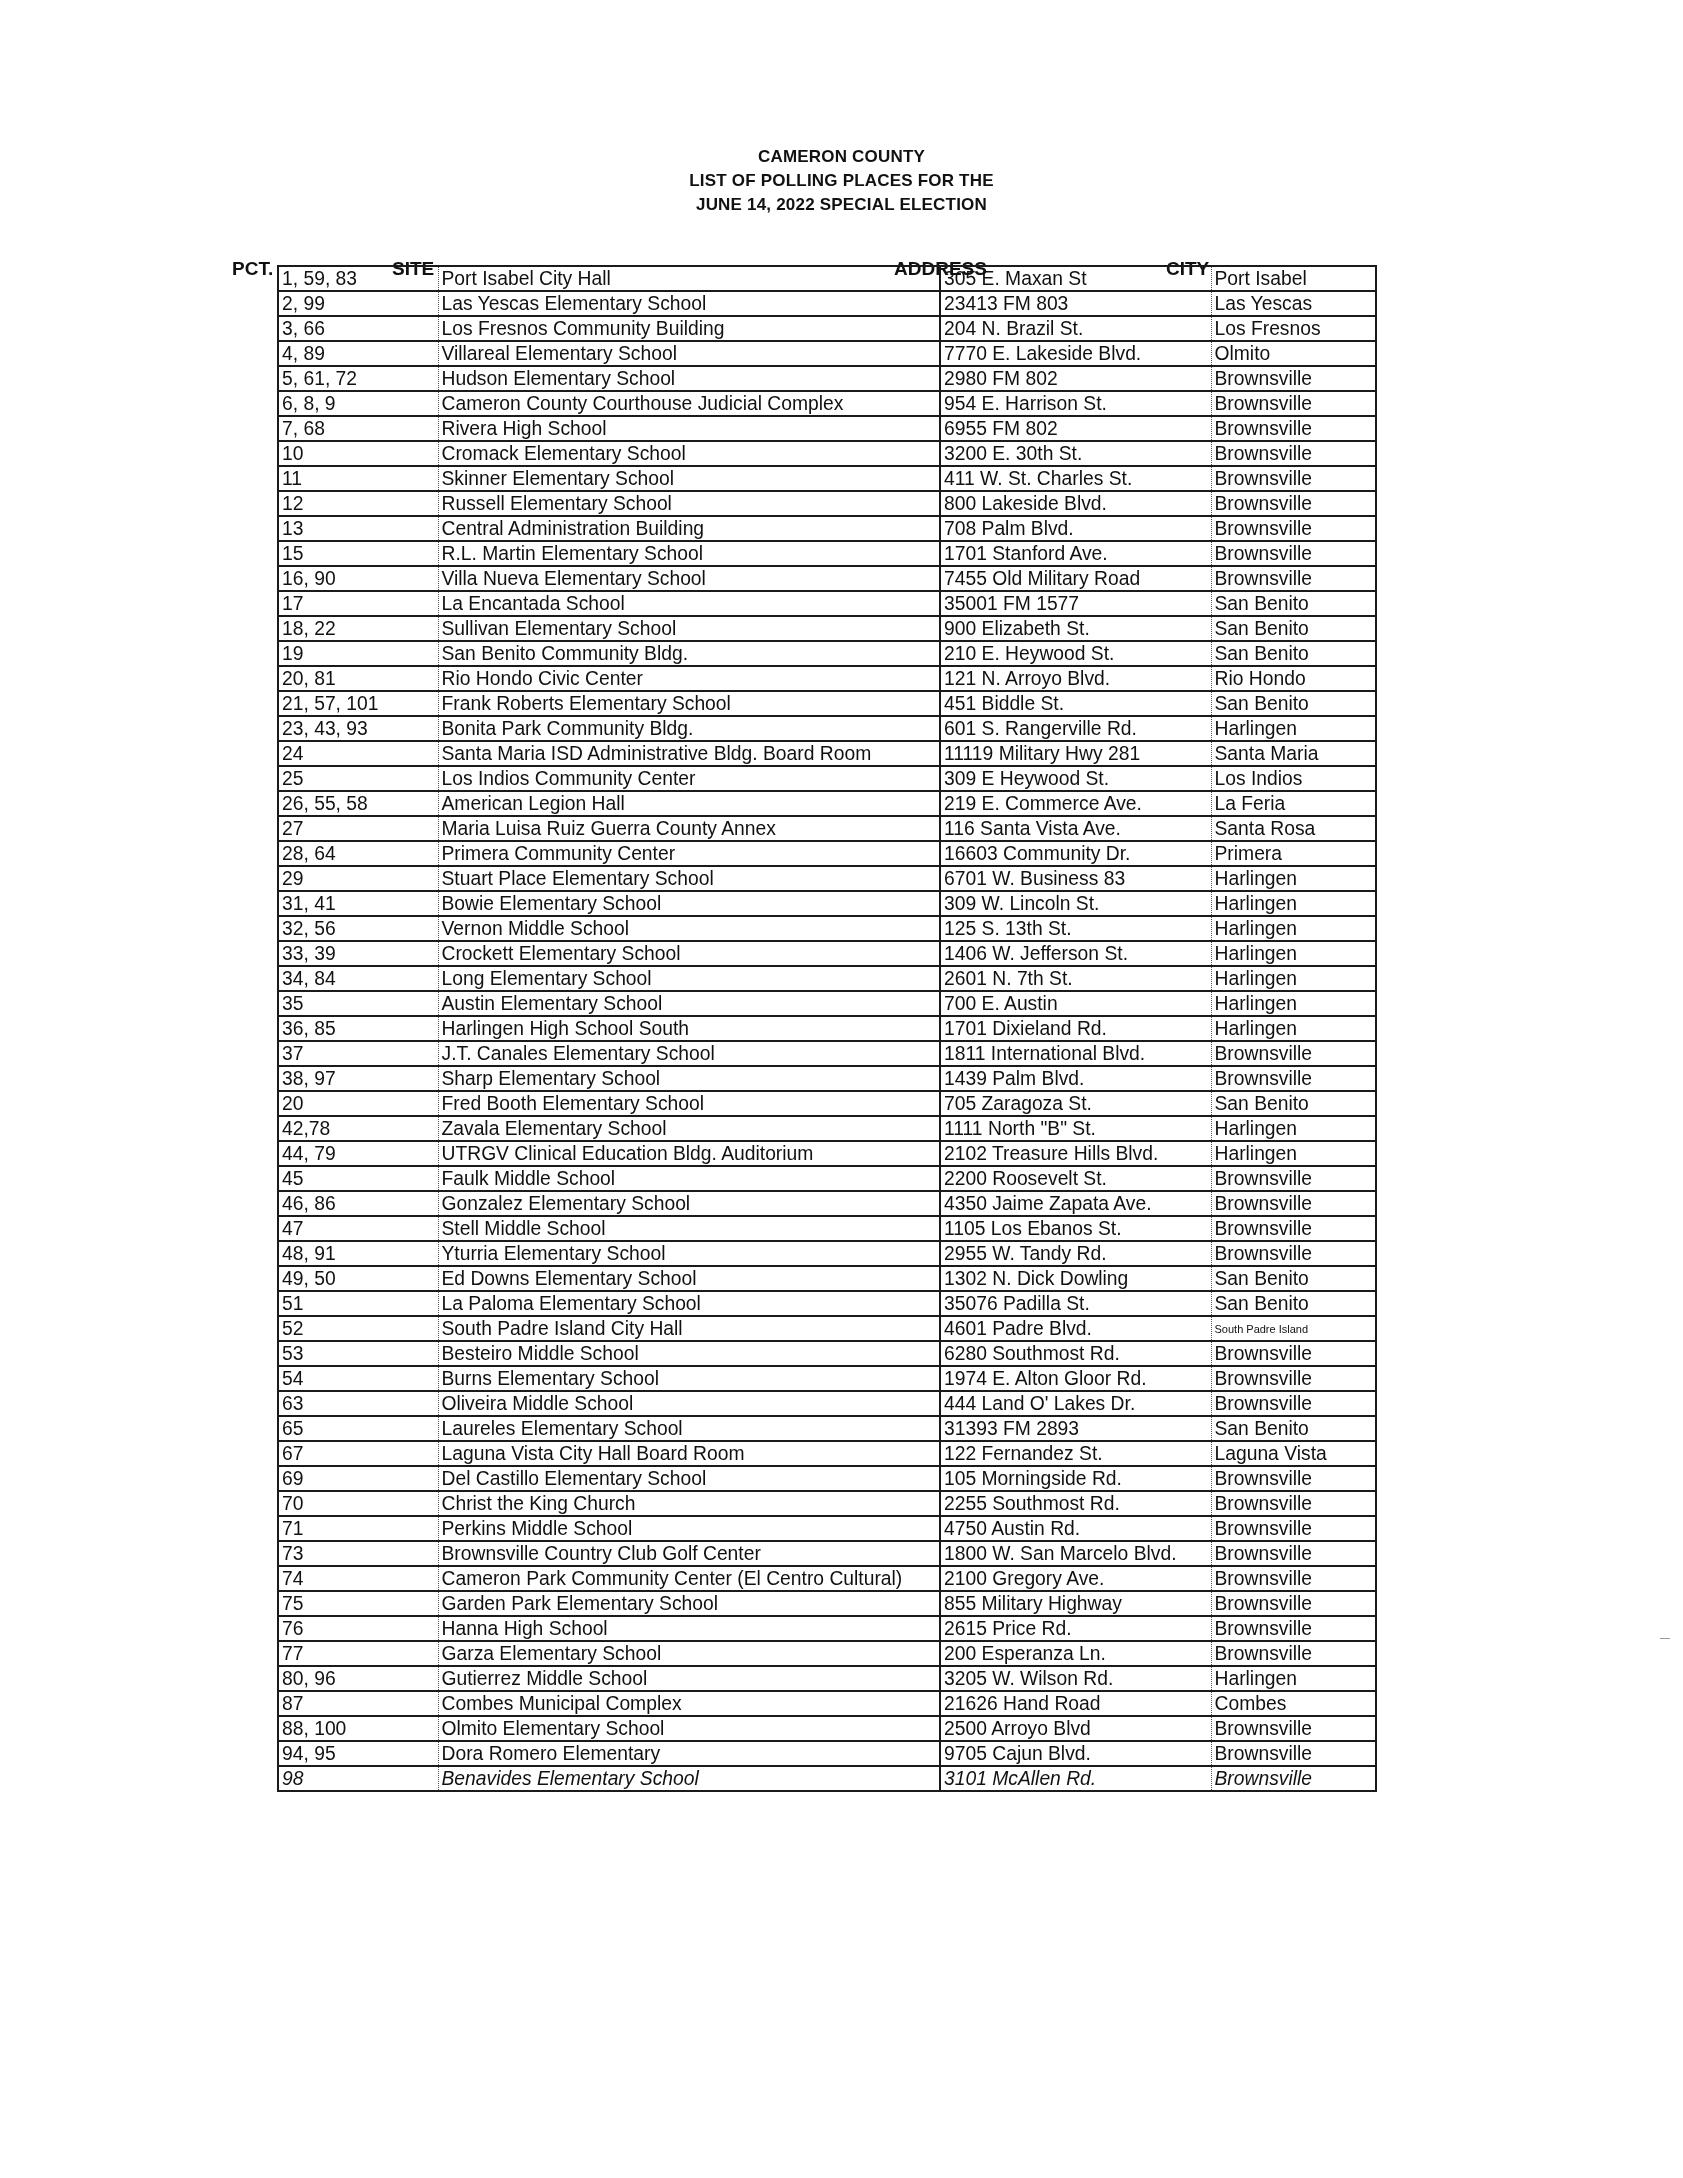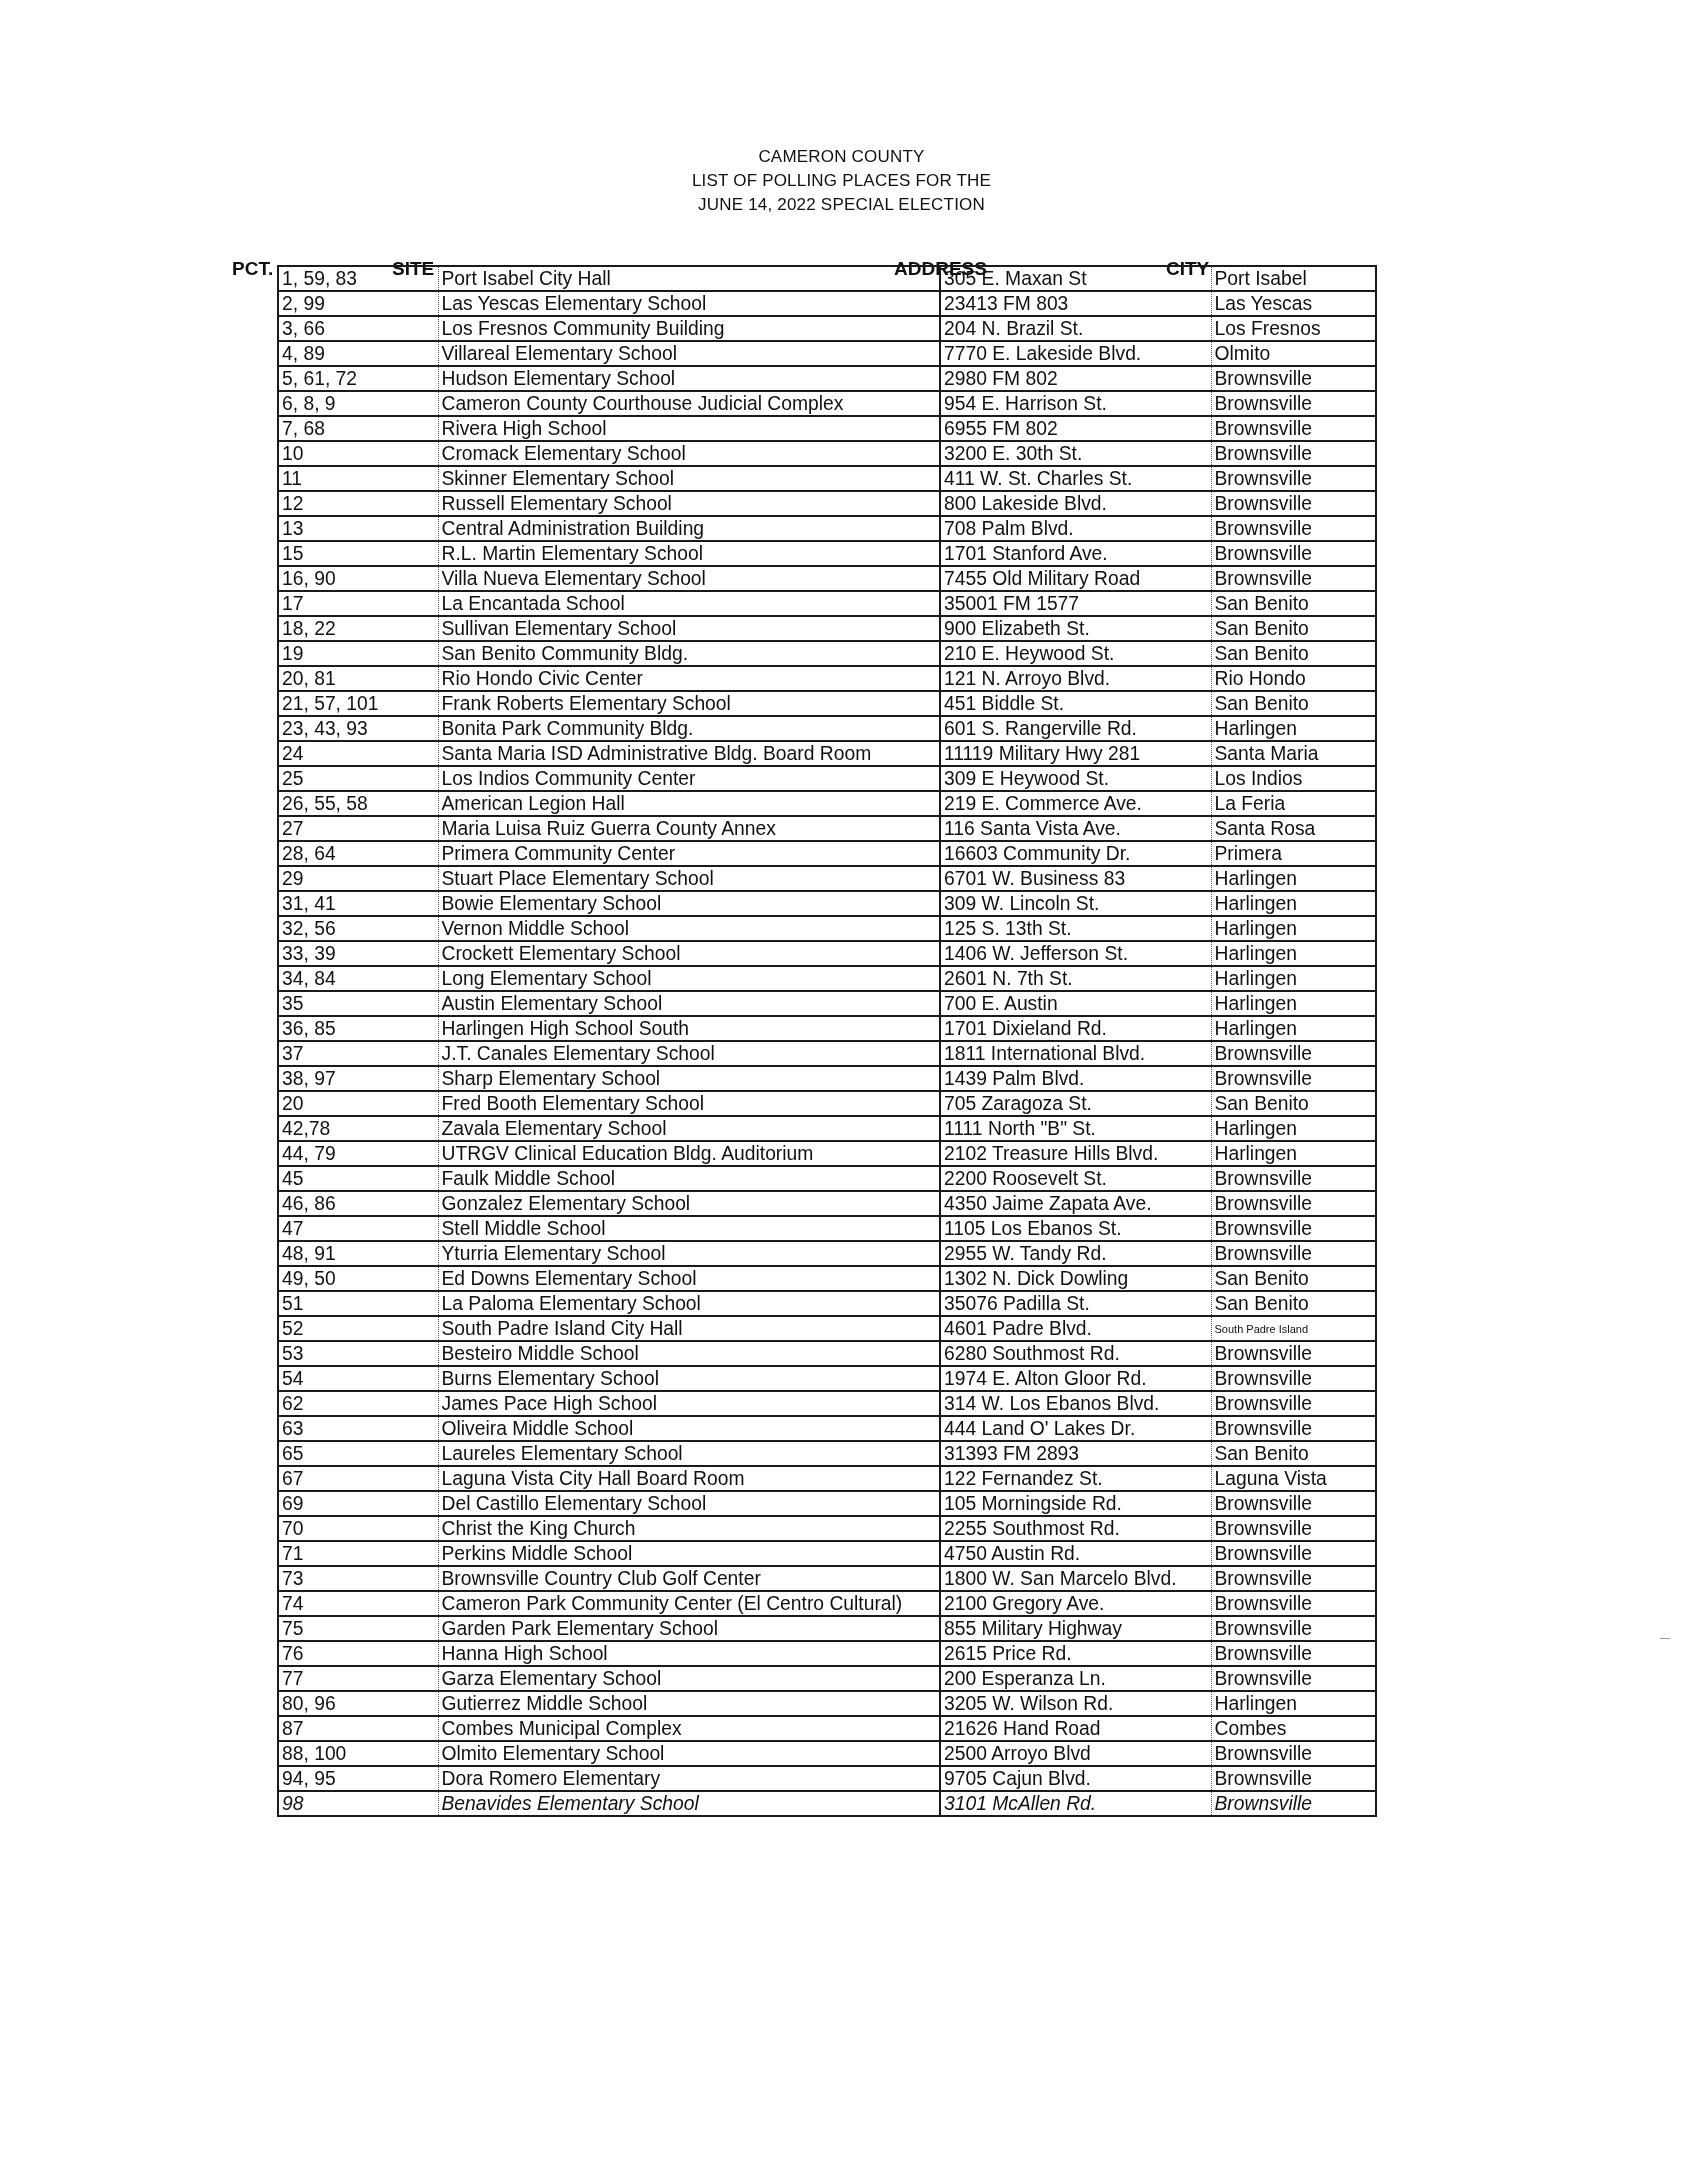--- a/index.html
+++ b/index.html
@@ -14,21 +14,21 @@
       overflow: hidden;
       font-family: "Liberation Sans", sans-serif;
       color: #111111;
     }
     .title-block {
       position: absolute;
       left: 0;
       top: 145px;
       width: 1683px;
       text-align: center;
-      font-weight: normal;
+      font-weight: bold;
       font-size: 17px;
       line-height: 24px;
       letter-spacing: 0.2px;
     }
     .title-block div { margin-left: 0; }
     .col-headers {
       position: absolute;
       top: 241px;
       left: 229px;
       height: 22px;
@@ -370,26 +370,20 @@
         <td class="address">6280 Southmost Rd.</td>
         <td class="city">Brownsville</td>
       </tr>
       <tr>
         <td class="pct">54</td>
         <td class="site">Burns Elementary School</td>
         <td class="address">1974 E. Alton Gloor Rd.</td>
         <td class="city">Brownsville</td>
       </tr>
       <tr>
-        <td class="pct">62</td>
-        <td class="site">James Pace High School</td>
-        <td class="address">314 W. Los Ebanos Blvd.</td>
-        <td class="city">Brownsville</td>
-      </tr>
-      <tr>
         <td class="pct">63</td>
         <td class="site">Oliveira Middle School</td>
         <td class="address">444 Land O' Lakes Dr.</td>
         <td class="city">Brownsville</td>
       </tr>
       <tr>
         <td class="pct">65</td>
         <td class="site">Laureles Elementary School</td>
         <td class="address">31393 FM 2893</td>
         <td class="city">San Benito</td>

